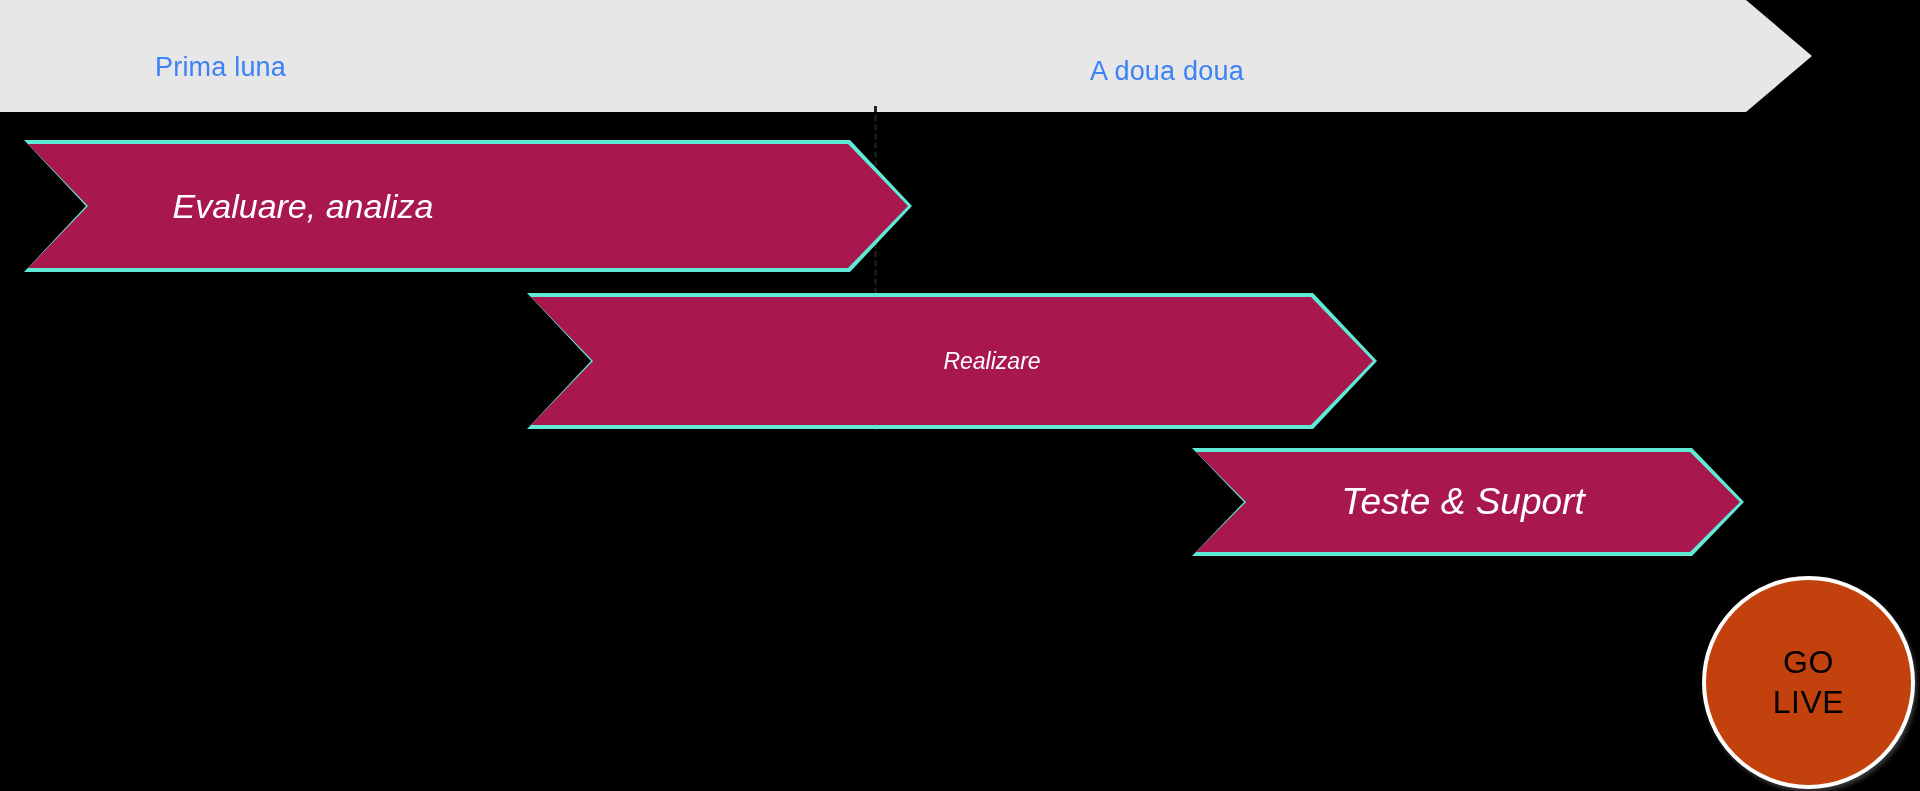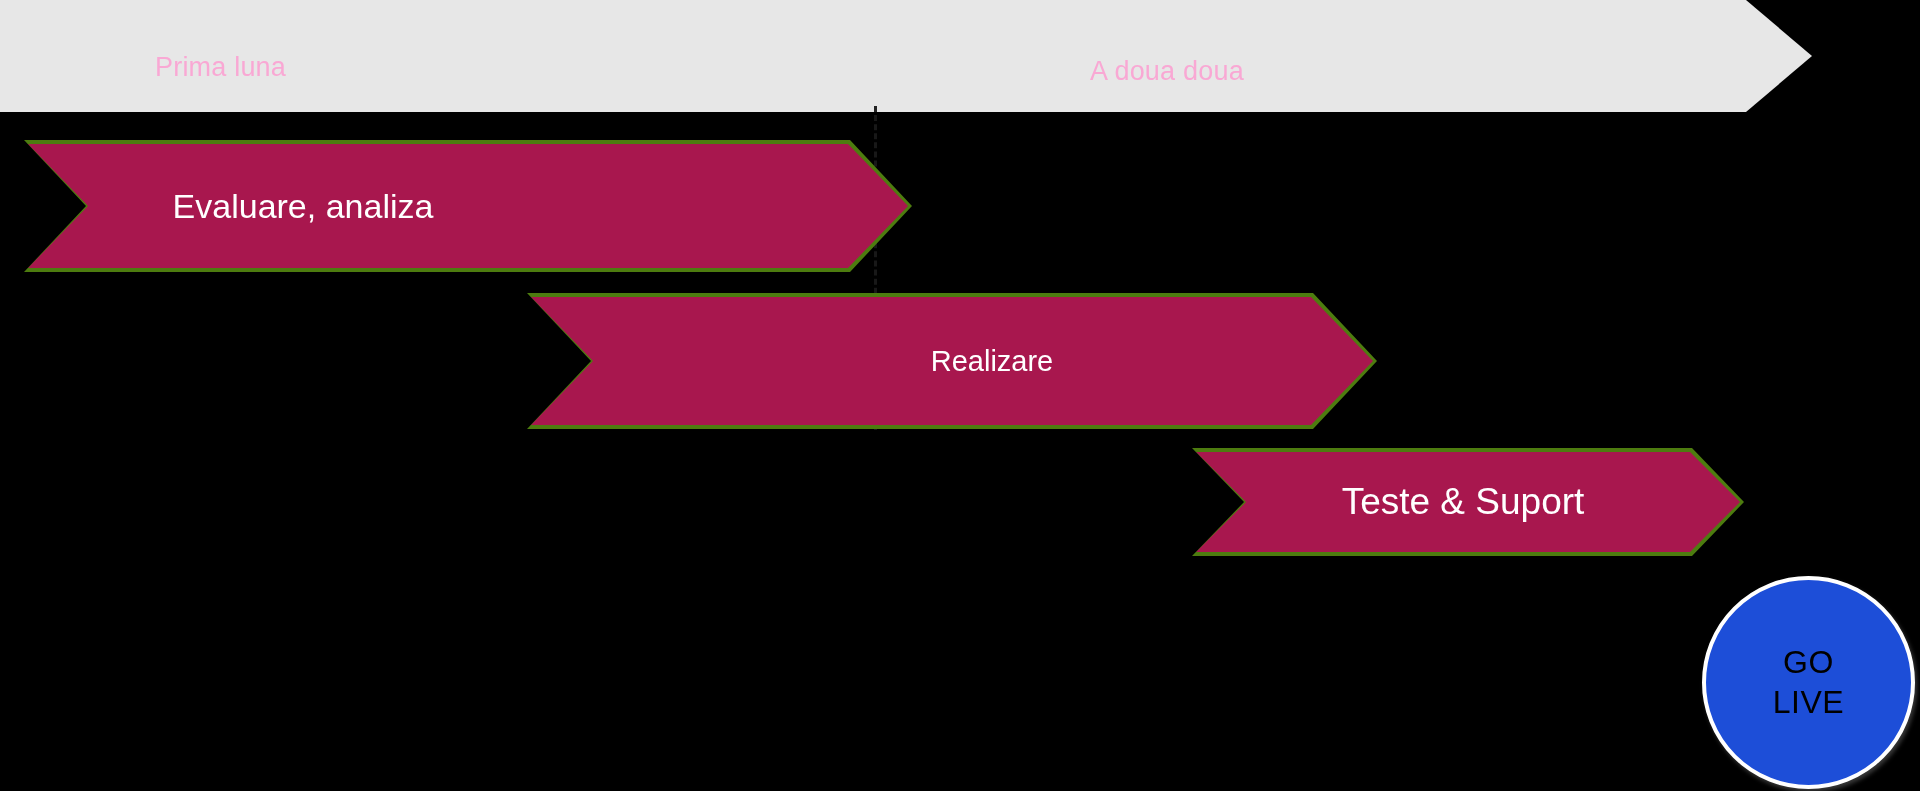--- a/index.html
+++ b/index.html
@@ -27,21 +27,21 @@
     left: 0;
     top: 0;
     width: 1812px;
     height: 112px;
     background: #E7E7E7;
     -webkit-clip-path: polygon(0 0, 1746px 0, 1812px 56px, 1746px 112px, 0 112px);
     clip-path: polygon(0 0, 1746px 0, 1812px 56px, 1746px 112px, 0 112px);
   }
   .period-label {
     position: absolute;
-    color: #f9a8d4;
+    color: #3b82f6;
     font-family: "Liberation Sans", sans-serif;
     font-size: 27px;
     font-weight: 400;
     letter-spacing: 0.2px;
     white-space: nowrap;
     text-align: right;
   }
   #period-1 { left: 155px; top: 52px; }
   #period-2 { left: 1090px; top: 56px; }
 
@@ -52,22 +52,23 @@
     top: 106px;
     width: 0;
     height: 324px;
     border-left: 3px dashed #1a1a1a;
     opacity: 0.95;
   }
 
   
   .phase-bar {
     position: absolute;
-    background: #4d7c0f;
+    background: #5eead4;
     padding: 0;
+    font-style: italic;
   }
   .phase-bar .inner {
     position: absolute;
     left: 4px;
     top: 4px;
     right: 4px;
     bottom: 4px;
     background: #A8174E;
     display: flex;
     align-items: center;
@@ -105,21 +106,21 @@
     width: 850px;
     height: 136px;
     -webkit-clip-path: polygon(0 0, 786px 0, 850px 68px, 786px 136px, 0 136px, 64px 68px);
     clip-path: polygon(0 0, 786px 0, 850px 68px, 786px 136px, 0 136px, 64px 68px);
     filter: drop-shadow(3px 4px 2px rgba(255,255,255,0.28));
   }
   #bar-2 .inner {
     -webkit-clip-path: polygon(0 0, 780px 0, 842px 64px, 780px 128px, 0 128px, 62px 64px);
     clip-path: polygon(0 0, 780px 0, 842px 64px, 780px 128px, 0 128px, 62px 64px);
   }
-  #bar-2 .label { font-size: 29px; padding-left: 80px; }
+  #bar-2 .label { font-size: 23px; padding-left: 80px; }
 
   
   #bar-3 {
     left: 1192px;
     top: 448px;
     width: 552px;
     height: 108px;
     -webkit-clip-path: polygon(0 0, 500px 0, 552px 54px, 500px 108px, 0 108px, 52px 54px);
     clip-path: polygon(0 0, 500px 0, 552px 54px, 500px 108px, 0 108px, 52px 54px);
     filter: drop-shadow(3px 4px 2px rgba(255,255,255,0.28));
@@ -131,21 +132,21 @@
   #bar-3 .label { font-size: 37px; padding-right: 10px; }
 
   
   #golive-circle {
     position: absolute;
     left: 1702px;
     top: 576px;
     width: 213px;
     height: 213px;
     border-radius: 50%;
-    background: #1d4ed8;
+    background: #c2410c;
     border: 4px solid #FFFFFF;
     display: flex;
     flex-direction: column;
     align-items: center;
     justify-content: center;
     filter: drop-shadow(2px 3px 2px rgba(255,255,255,0.22));
   }
   #golive-circle .gl-line {
     color: #000000;
     font-family: "Liberation Sans", sans-serif;

